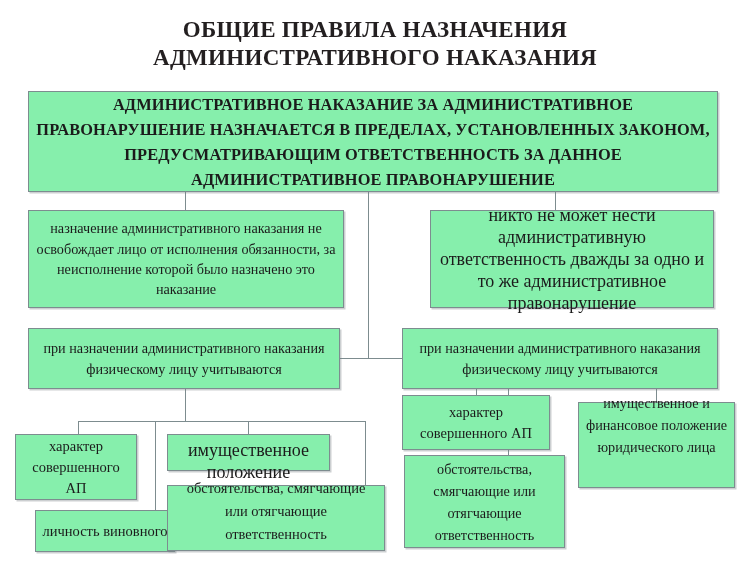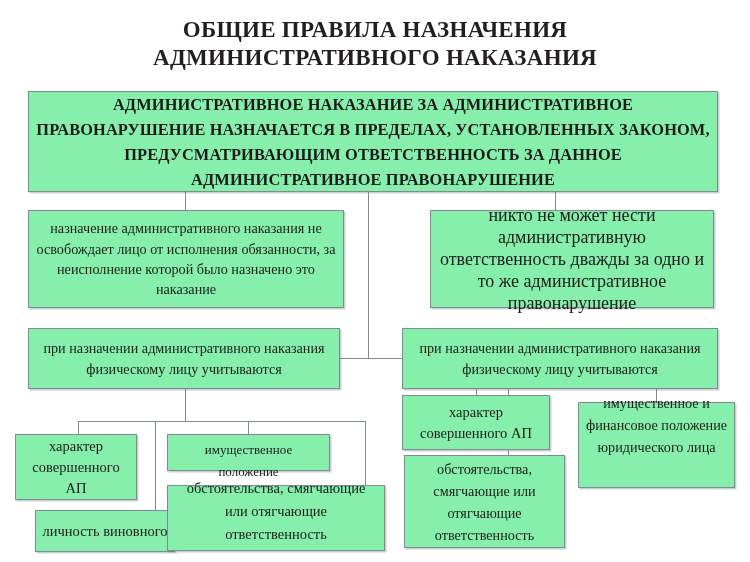--- a/index.html
+++ b/index.html
@@ -116,21 +116,21 @@
     height: 42px;
     font-size: 14.5px;
     line-height: 22px;
     margin-left: 20px;
   }
   #node-leaf-property {
     left: 167px;
     top: 434px;
     width: 163px;
     height: 37px;
-    font-size: 13px;
+    font-size: 18px;
     line-height: 22px;
     align-items: flex-start;
     padding-top: 4px;
   }
   #node-leaf-circ-left {
     left: 167px;
     top: 485px;
     width: 218px;
     height: 66px;
     font-size: 14.5px;

